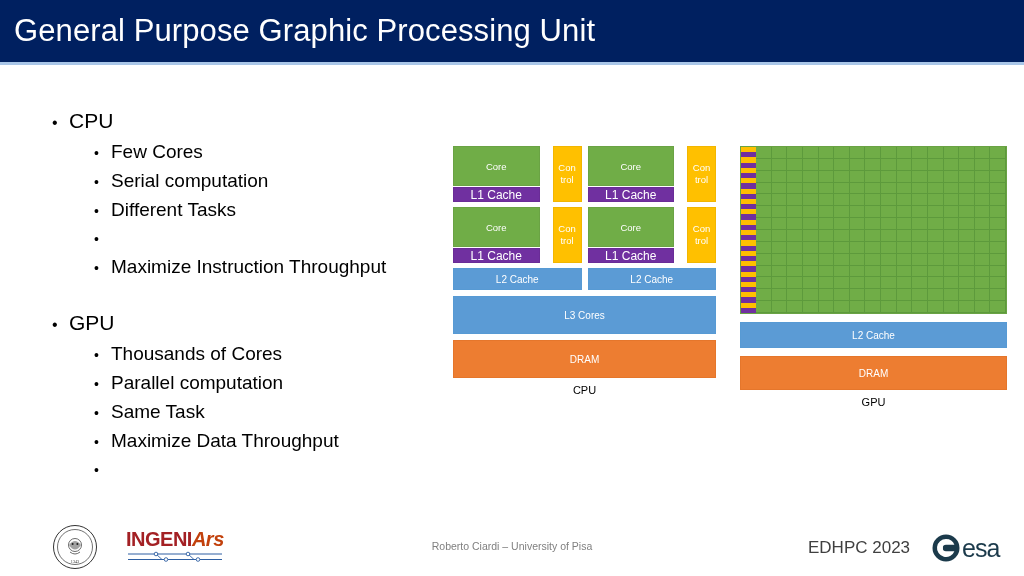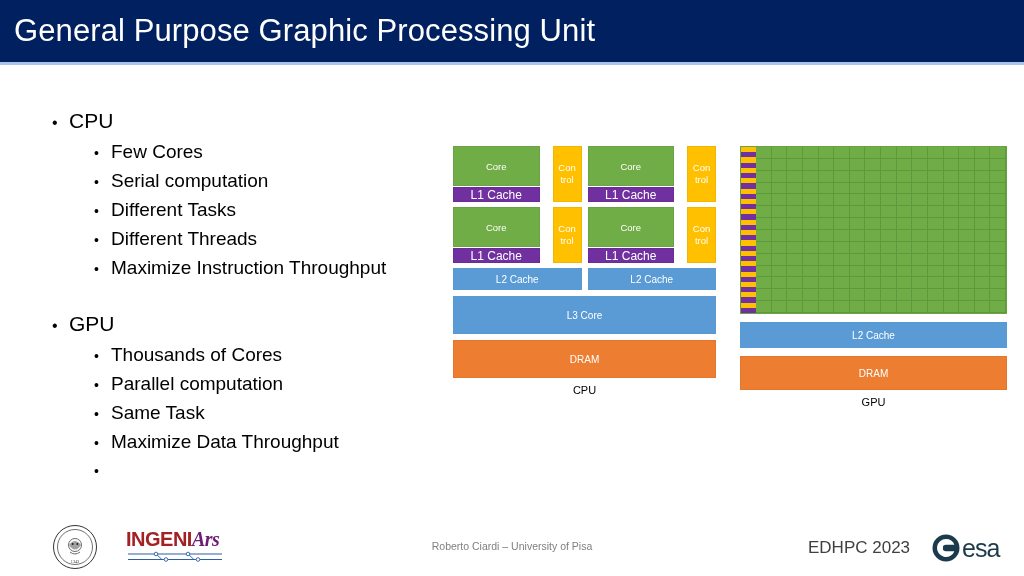--- a/index.html
+++ b/index.html
@@ -229,23 +229,23 @@
   }
   #ingeniars-word {
     font-size: 20px;
     font-weight: bold;
     letter-spacing: -0.5px;
     line-height: 20px;
     white-space: nowrap;
   }
   .ing-red { color: #a32024; }
   .ing-blue {
-    color: #701a75;
+    color: #c2410c;
     font-style: italic;
-    font-family: Liberation Serif, serif;
+    font-family: Liberation Sans, sans-serif;
   }
   #footer-credit {
     position: absolute;
     left: 0;
     top: 540px;
     width: 1024px;
     text-align: center;
     font-size: 10.5px;
     color: #808080;
   }
@@ -296,21 +296,20 @@
   <div class="bullet-l2">
     <span class="bullet-dot">•</span>
     <span class="bullet-text">Serial computation</span>
   </div>
   <div class="bullet-l2">
     <span class="bullet-dot">•</span>
     <span class="bullet-text">Different Tasks</span>
   </div>
   <div class="bullet-l2">
     <span class="bullet-dot">•</span>
-    <span class="bullet-text">Different Threads</span>
   </div>
   <div class="bullet-l2">
     <span class="bullet-dot">•</span>
     <span class="bullet-text">Maximize Instruction Throughput</span>
   </div>
 
   <div class="group-gap"></div>
 
   <div class="bullet-l1">
     <span class="bullet-dot">•</span>
@@ -391,21 +390,21 @@
         </div>
       </div>
     </div>
   </div>
 
   <div class="l2-row">
     <div class="chip-box l2-half">L2 Cache</div>
     <div class="chip-box l2-half">L2 Cache</div>
   </div>
 
-  <div class="chip-box l3-bar">L3 Core</div>
+  <div class="chip-box l3-bar">L3 Cores</div>
   <div class="chip-box dram-bar">DRAM</div>
   <div class="diagram-caption">CPU</div>
 </div>
 
 <div id="gpu-diagram">
   <div id="gpu-core-block">
     <div id="gpu-ctrl-col">
         <div class="gpu-ctrl-cell"></div>
         <div class="gpu-l1-cell"></div>
         <div class="gpu-ctrl-cell"></div>

